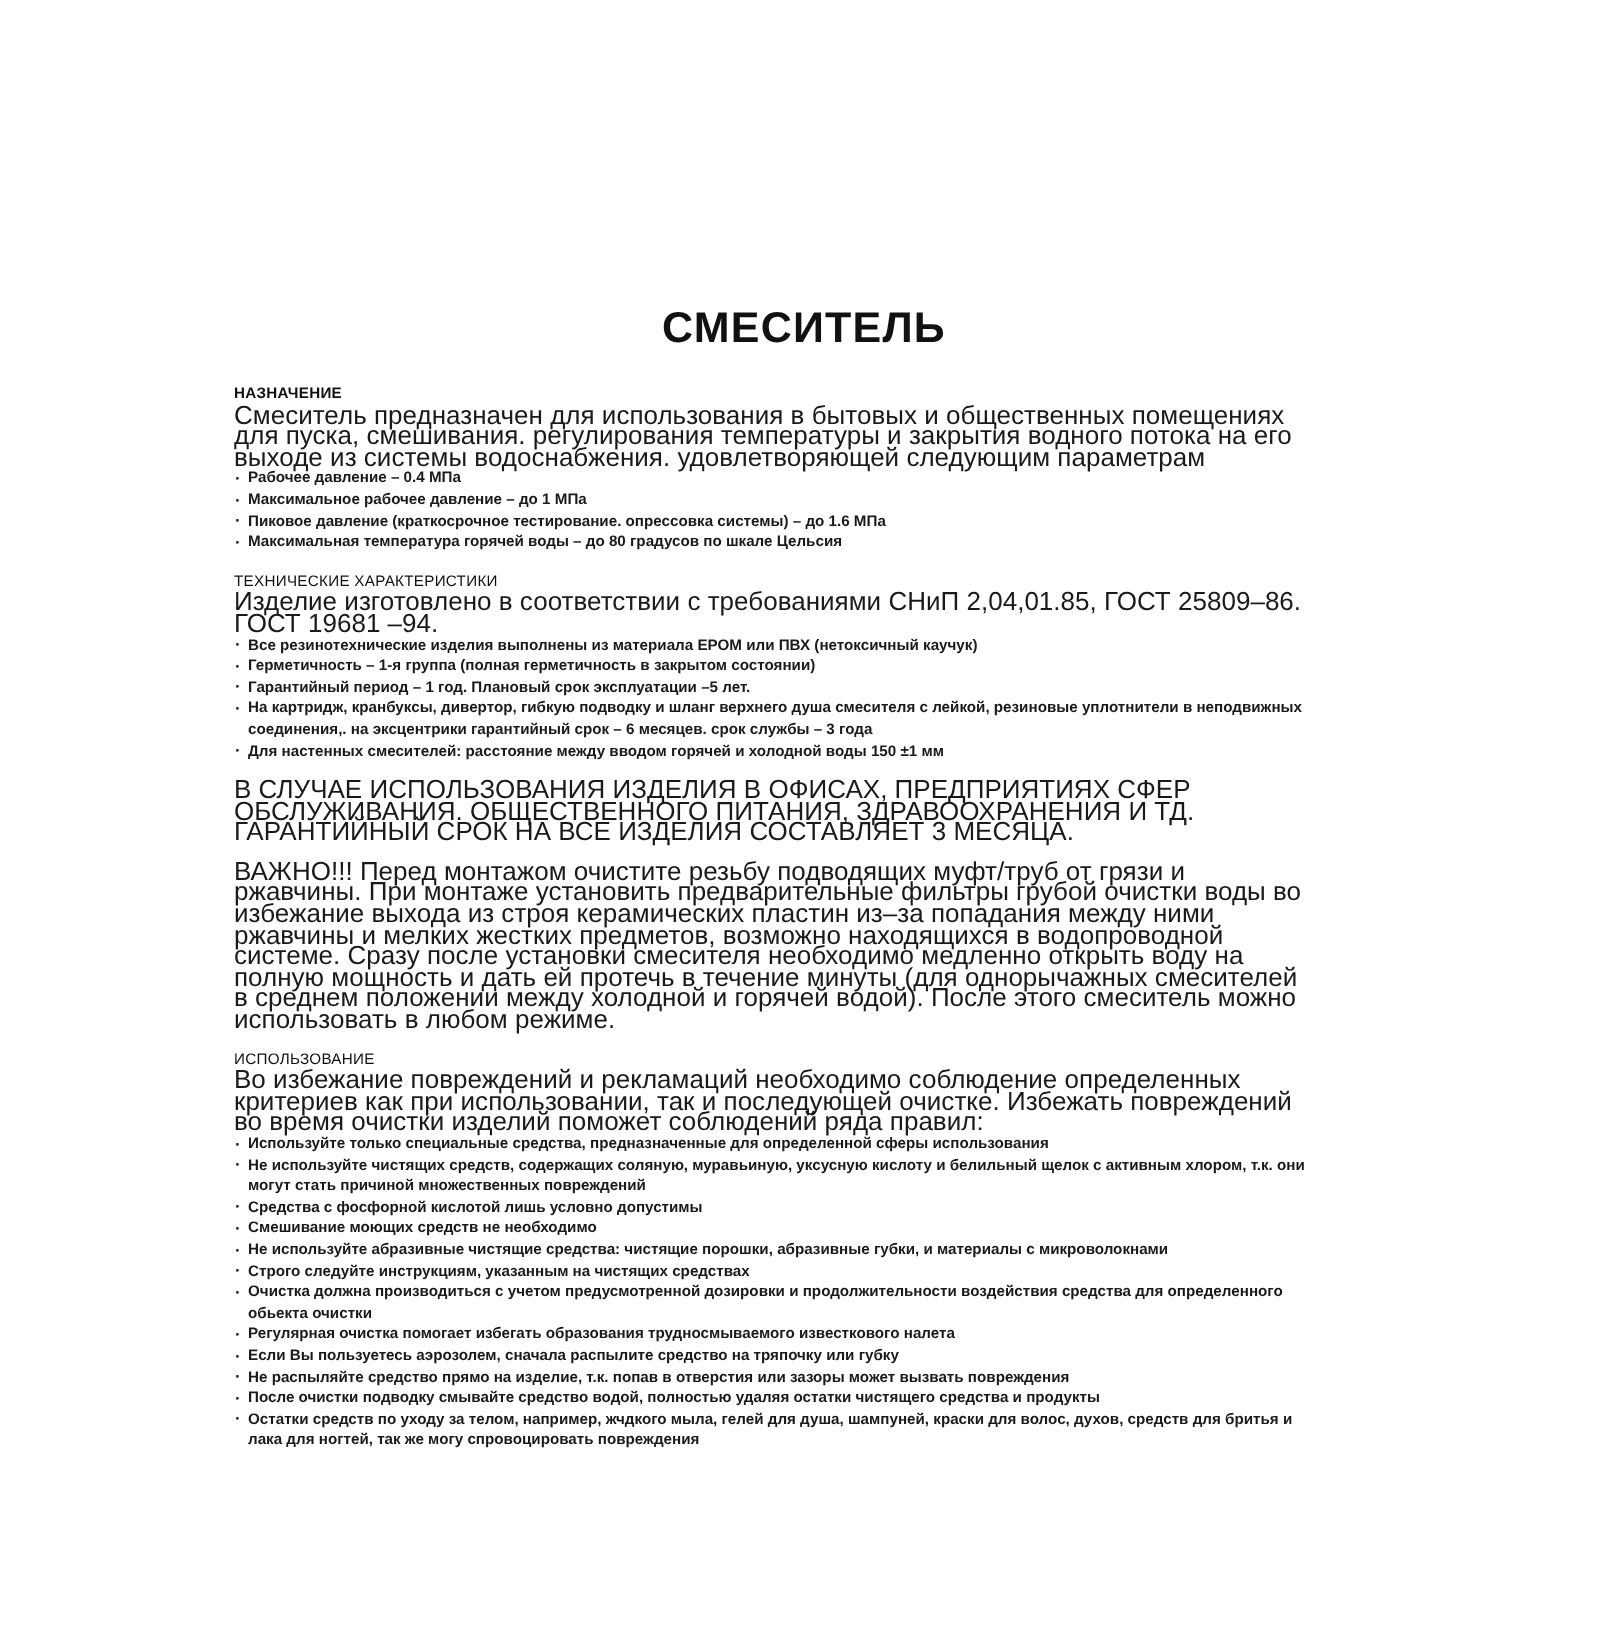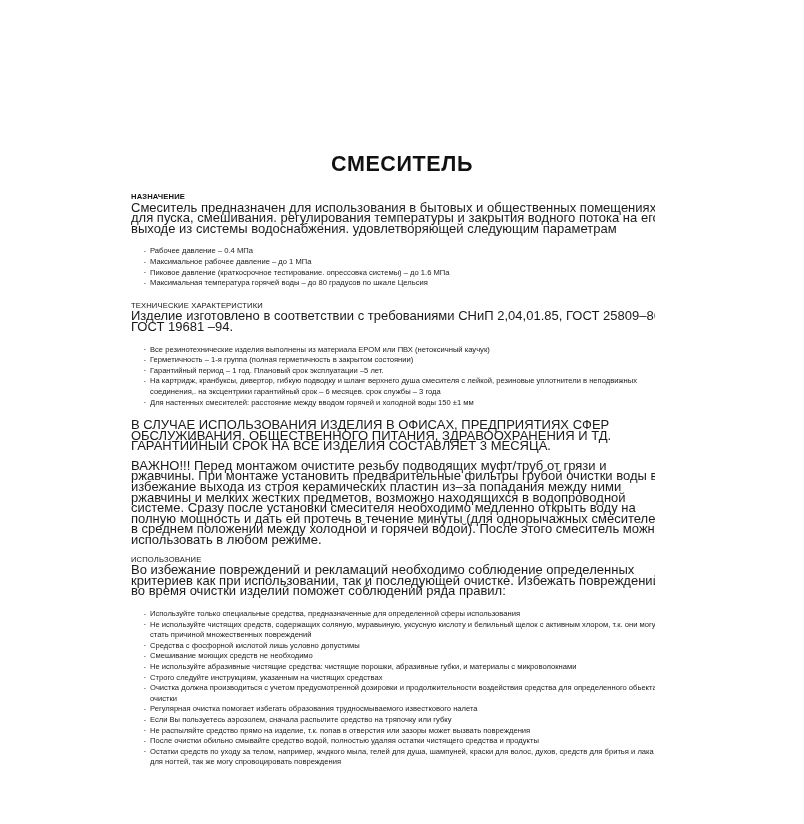--- a/index.html
+++ b/index.html
@@ -34,21 +34,21 @@
     font-size: 21.5px;
     font-weight: bold;
     letter-spacing: 0.6px;
     color: #111111;
     margin: 0;
   }
 
   
   .content {
     position: absolute;
-    left: 131px;
+    left: 117px;
     top: 192px;
     width: 541px;
   }
 
   .section {
     margin: 0 0 9px 0;
   }
   .section:last-child { margin-bottom: 0; }
 
   .sec-head {
@@ -67,22 +67,23 @@
     font-size: 13px;
     line-height: 10.6px;
     letter-spacing: 0.01px;
     margin: 0;
     color: #1a1a1a;
     text-align: left;
   }
 
   ul.bullets {
     list-style: none;
-    margin: 12px;
+    margin: 0;
     padding: 0;
+    font-weight: bold;
   }
   ul.bullets > li {
     position: relative;
     font-size: 7.6px;
     line-height: 10.6px;
     padding-left: 7px;
     margin: 0;
     color: #1a1a1a;
   }
   ul.bullets > li::before {
@@ -142,19 +143,19 @@
         <li>Используйте только специальные средства, предназначенные для определенной сферы использования</li>
         <li>Не используйте чистящих средств, содержащих соляную, муравьиную, уксусную кислоту и белильный щелок с активным хлором, т.к. они могут стать причиной множественных повреждений</li>
         <li>Средства с фосфорной кислотой лишь условно допустимы</li>
         <li>Смешивание моющих средств не необходимо</li>
         <li>Не используйте абразивные чистящие средства: чистящие порошки, абразивные губки, и материалы с микроволокнами</li>
         <li>Строго следуйте инструкциям, указанным на чистящих средствах</li>
         <li>Очистка должна производиться с учетом предусмотренной дозировки и продолжительности воздействия средства для определенного обьекта очистки</li>
         <li>Регулярная очистка помогает избегать образования трудносмываемого известкового налета</li>
         <li>Если Вы пользуетесь аэрозолем, сначала распылите средство на тряпочку или губку</li>
         <li>Не распыляйте средство прямо на изделие, т.к. попав в отверстия или зазоры может вызвать повреждения</li>
-        <li>После очистки обильно смывайте средство водой, полностью удаляя остатки чистящего средства и продукты</li>
+        <li>После очистки подводку смывайте средство водой, полностью удаляя остатки чистящего средства и продукты</li>
         <li>Остатки средств по уходу за телом, например, жчдкого мыла, гелей для душа, шампуней, краски для волос, духов, средств для бритья и лака для ногтей, так же могу спровоцировать повреждения</li>
       </ul>
     </div>
 
   </div>
 </div>
 
 </body></html>

